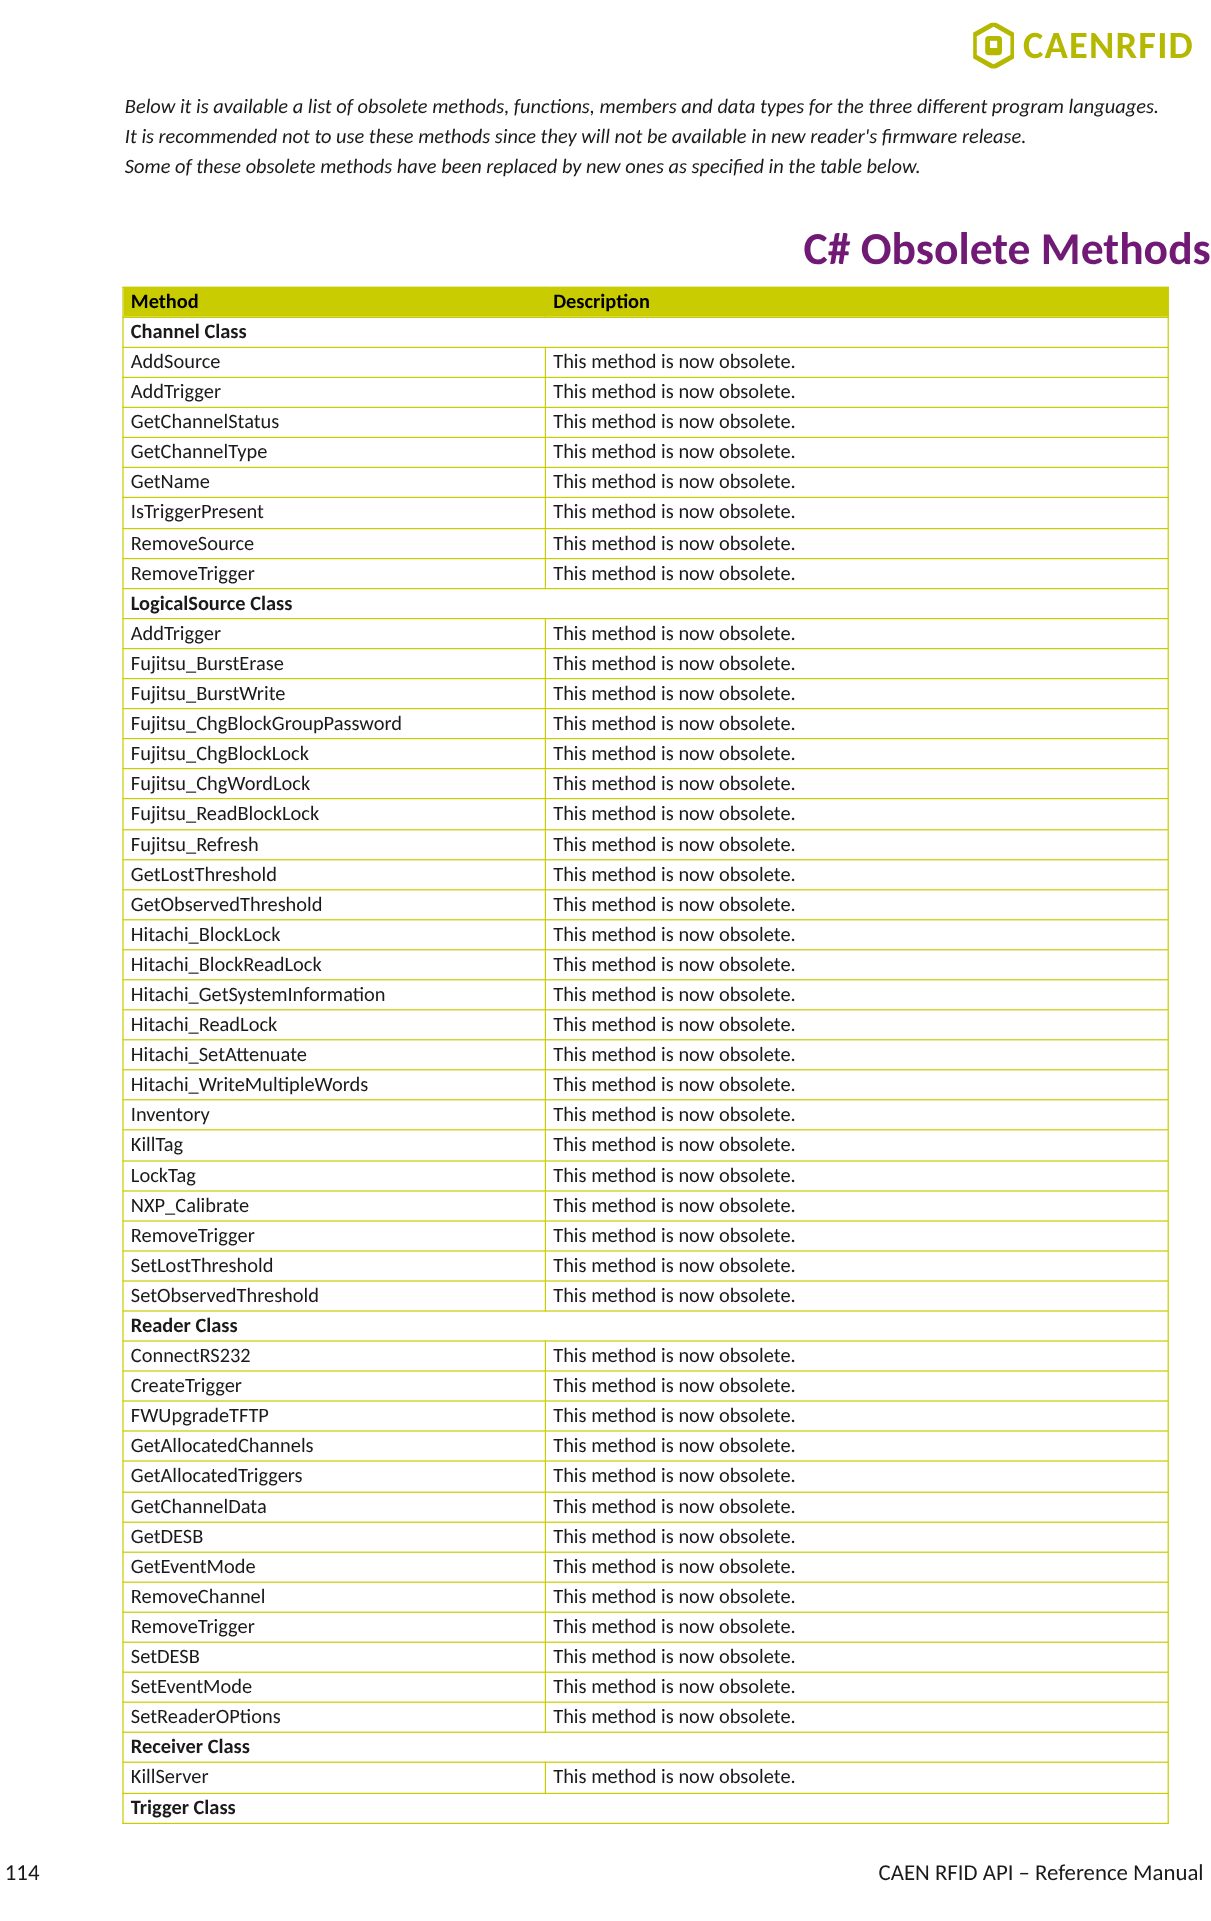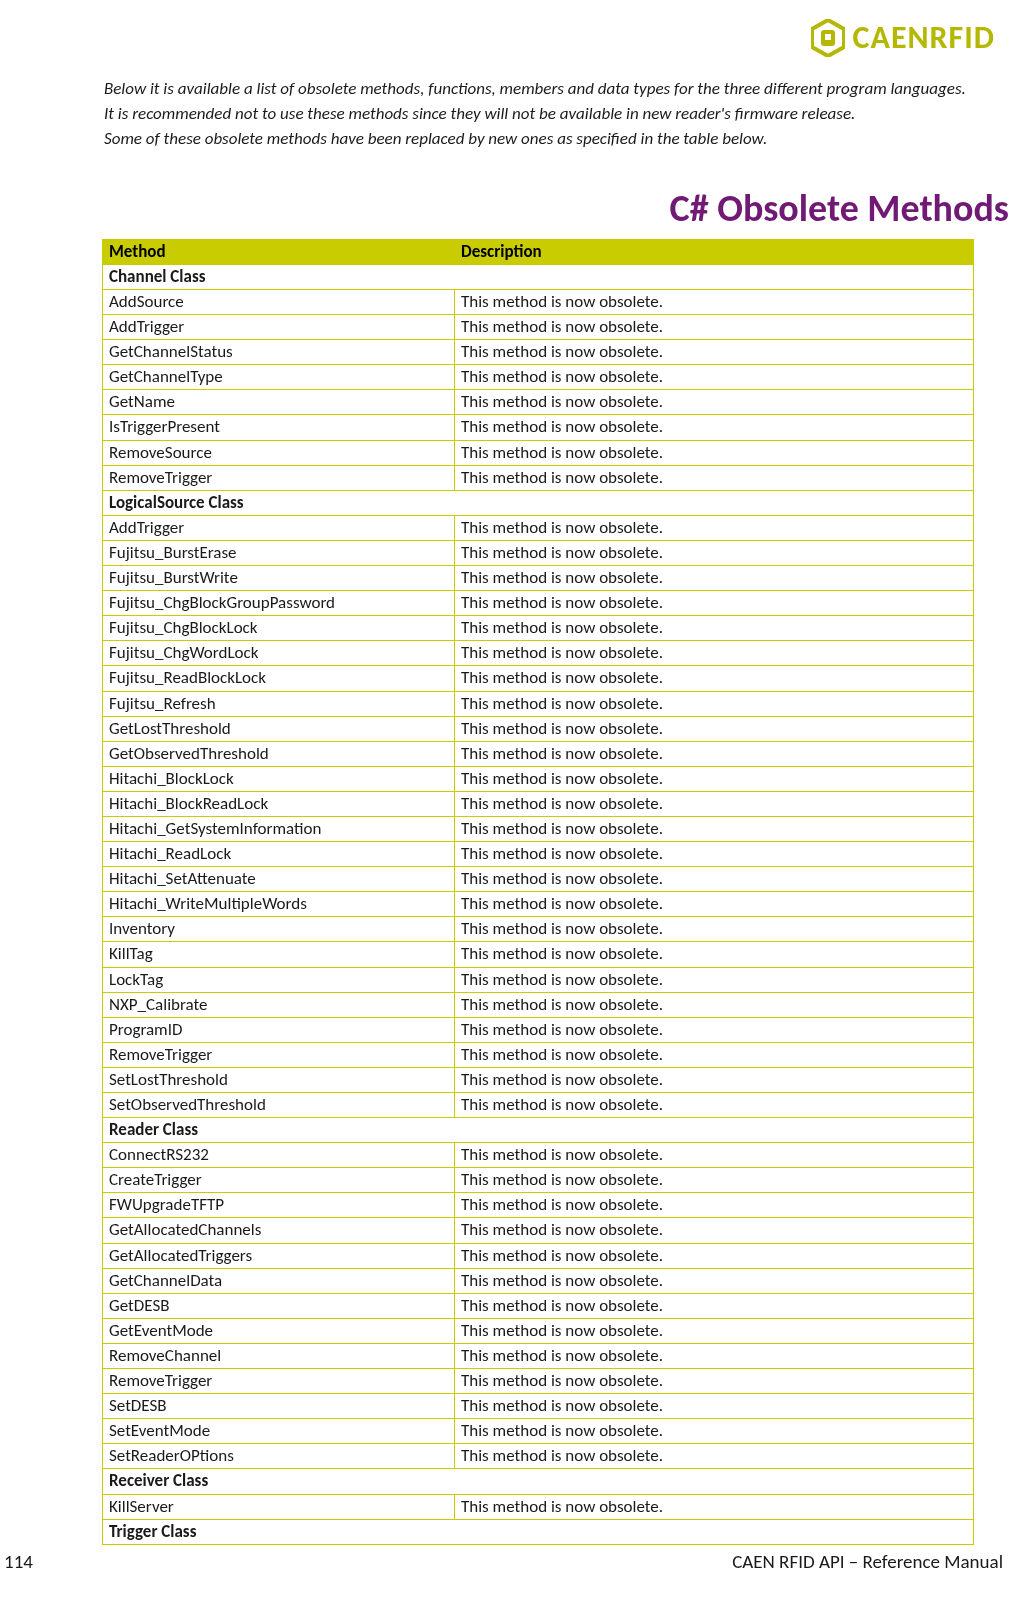--- a/index.html
+++ b/index.html
@@ -222,24 +222,20 @@
         </tr>
         <tr>
           <td>LockTag</td>
           <td>This method is now obsolete.</td>
         </tr>
         <tr>
           <td>NXP_Calibrate</td>
           <td>This method is now obsolete.</td>
         </tr>
         <tr>
-          <td>ProgramID</td>
-          <td>This method is now obsolete.</td>
-        </tr>
-        <tr>
           <td>RemoveTrigger</td>
           <td>This method is now obsolete.</td>
         </tr>
         <tr>
           <td>SetLostThreshold</td>
           <td>This method is now obsolete.</td>
         </tr>
         <tr>
           <td>SetObservedThreshold</td>
           <td>This method is now obsolete.</td>

